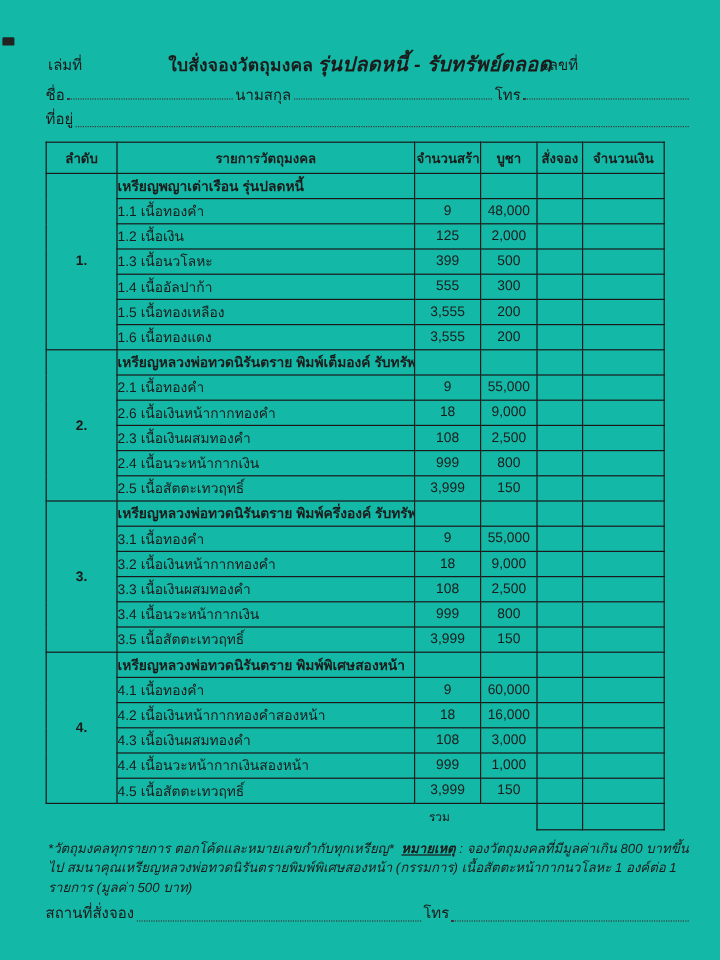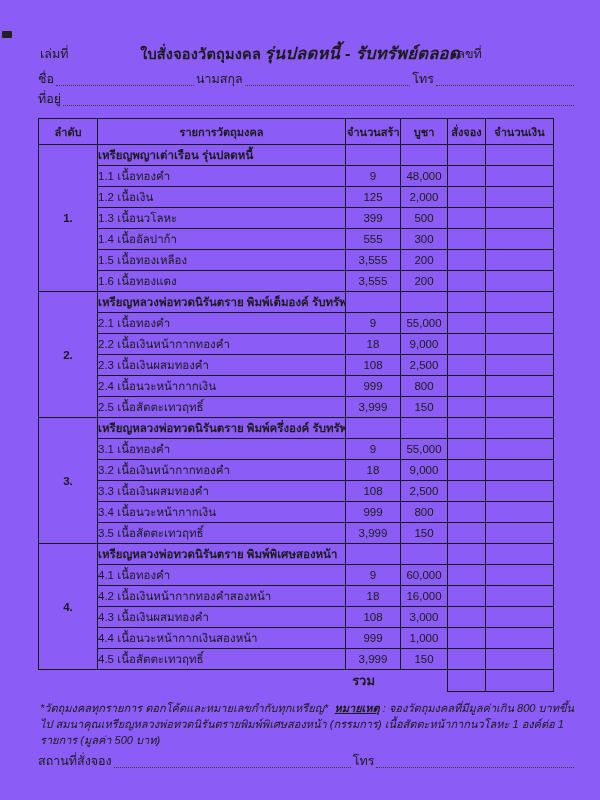--- a/index.html
+++ b/index.html
@@ -1,54 +1,54 @@
 <!DOCTYPE html>
 <html><head>
 <meta charset="utf-8">
 <style>
   html,body{margin:0;padding:0;background:#e8e8e6;}
   .page{
     position:relative;
     width:600px;height:800px;
-    background:#8b5cf6;
+    background:#14b8a6;
     font-family:"Liberation Sans",sans-serif;
     color:#1b1b1b;
     overflow:hidden;
   }
   .artifact{position:absolute;left:2px;top:31px;width:10px;height:7px;background:#222;border-radius:1px;}
 
   
   .hline1{position:relative;margin:40px 0 0 0;height:22px;font-size:12.5px;}
   .book-no{position:absolute;left:40px;top:4px;}
   .form-title{position:absolute;left:0;right:0;text-align:center;top:0;}
   .title-prefix{font-weight:bold;font-size:14.5px;letter-spacing:.2px;}
   .title-edition{font-weight:bold;font-style:italic;font-size:16.5px;letter-spacing:.3px;}
   .num-no{position:absolute;left:453px;top:4px;}
   .hline2{margin-top:3px;text-align:center;font-size:19px;font-weight:bold;white-space:nowrap;}
   .temple-name{font-style:italic;letter-spacing:.4px;}
 
   .fill-row{display:flex;align-items:flex-end;margin:0 24px 0 38px;font-size:12.5px;height:20px;}
-  .fill-row.first{margin-top:7px;}
+  .fill-row.first{margin-top:7px;align-items:center;}
   .dots{flex:1;border-bottom:1.6px dotted #3a3a3a;margin:0 2px 3px 2px;height:10px;}
   .dots.w12{flex:1.2;}
 
   
   table.order{
     border-collapse:collapse;table-layout:fixed;
     margin:9px 0 0 38px;width:515px;
     font-size:11.5px;
   }
   table.order td,table.order th{border:1.5px solid #1a1a1a;padding:0;height:20px;vertical-align:middle;overflow:hidden;white-space:nowrap;}
   table.order th{height:25px;font-size:11px;font-weight:bold;text-align:center;padding:0 1px;}
   td.no-cell{text-align:center;font-weight:bold;vertical-align:top;padding-top:2px;}
   td.title-cell{font-weight:bold;padding-left:6px;}
   td.item-cell{padding-left:7px;margin-top:37px;}
   td.num{text-align:center;}
   tr.total-row td{border:none;height:21px;}
-  tr.total-row td.total-label{font-weight:bold;font-size:13px;text-align:right;padding-right:72px;}
+  tr.total-row td.total-label{font-weight:normal;font-size:10px;text-align:right;padding-right:72px;}
   tr.total-row td.box{border:1.5px solid #1a1a1a;}
 
   
   .footnote{margin:9px 24px 0 40px;font-size:11px;font-style:italic;line-height:1.45;}
   .note-label{font-weight:bold;text-decoration:underline;}
   .sig-row{display:flex;align-items:flex-end;margin:2px 24px 0 38px;font-size:12.5px;height:20px;text-align:center;}
 </style>
 </head>
 <body>
 
@@ -155,21 +155,21 @@
           <td class="num"></td>
         </tr>
         <tr>
           <td class="item-cell"><span>2.1</span> <span>เนื้อทองคำ</span></td>
           <td class="num">9</td>
           <td class="num">55,000</td>
           <td class="num"></td>
           <td class="num"></td>
         </tr>
         <tr>
-          <td class="item-cell"><span>2.2</span> <span>เนื้อเงินหน้ากากทองคำ</span></td>
+          <td class="item-cell"><span>2.6</span> <span>เนื้อเงินหน้ากากทองคำ</span></td>
           <td class="num">18</td>
           <td class="num">9,000</td>
           <td class="num"></td>
           <td class="num"></td>
         </tr>
         <tr>
           <td class="item-cell"><span>2.3</span> <span>เนื้อเงินผสมทองคำ</span></td>
           <td class="num">108</td>
           <td class="num">2,500</td>
           <td class="num"></td>

